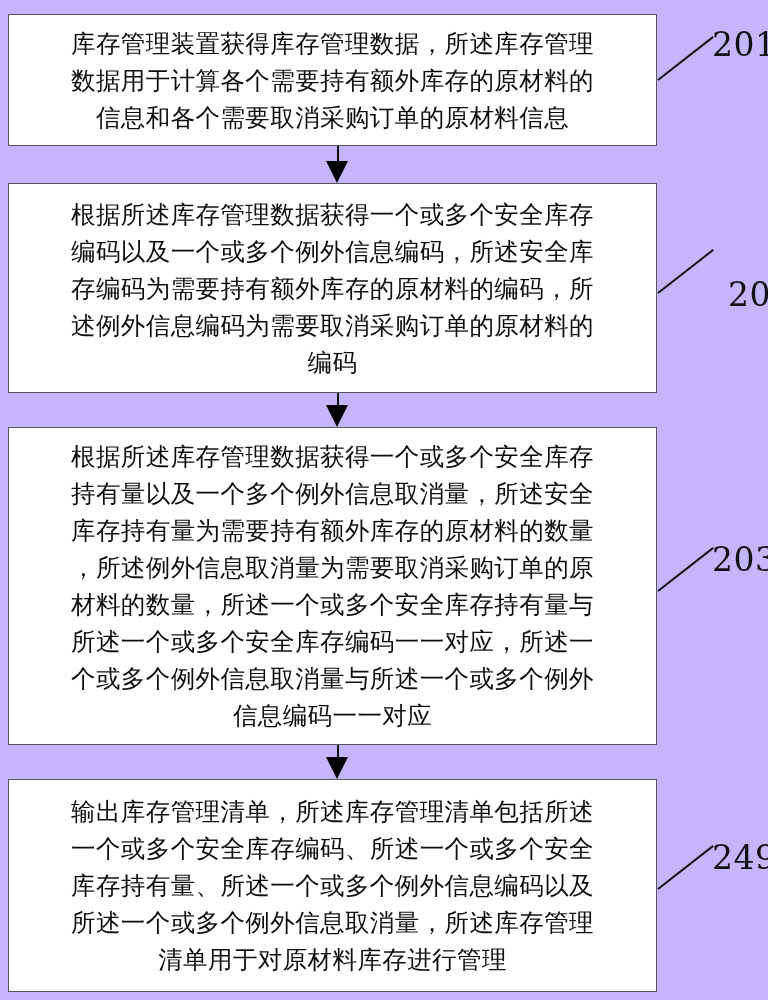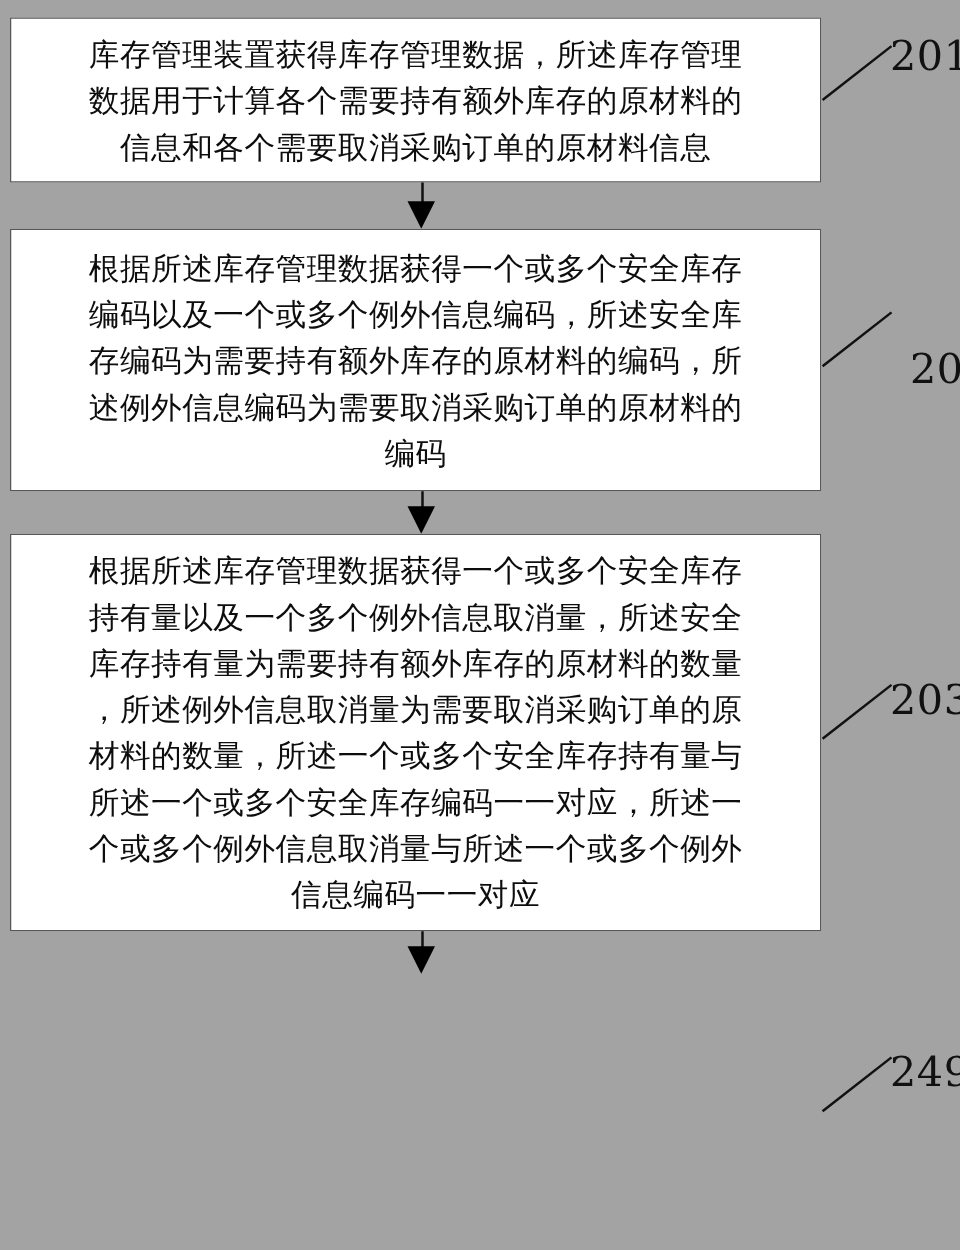--- a/index.html
+++ b/index.html
@@ -4,21 +4,21 @@
 <style>
   html, body {
     margin: 0;
     padding: 0;
     background: #ffffff;
   }
   #page {
     position: relative;
     width: 768px;
     height: 1000px;
-    background: #a3a3a3;
+    background: #c4b5fd;
     overflow: hidden;
     font-family: "DejaVu Serif", "Liberation Serif", serif;
   }
   .flow-box {
     position: absolute;
     box-sizing: border-box;
     border: 1.6px solid #55575c;
     background: #ffffff;
     display: flex;
     align-items: center;
@@ -109,20 +109,27 @@
 所述一个或多个安全库存编码一一对应，所述一
 个或多个例外信息取消量与所述一个或多个例外
 信息编码一一对应</div>
   </div>
 
   <div class="connector" style="left:318px; top:745px; height:34px;">
     <div class="conn-stem" style="height:14px;"></div>
     <div class="conn-head" style="top:12px;"></div>
   </div>
 
+  <div class="flow-box" style="left:8px; top:779px; width:649px; height:213px;">
+    <div class="box-text">输出库存管理清单，所述库存管理清单包括所述
+一个或多个安全库存编码、所述一个或多个安全
+库存持有量、所述一个或多个例外信息编码以及
+所述一个或多个例外信息取消量，所述库存管理
+清单用于对原材料库存进行管理</div>
+  </div>
 
   <div class="leader-line" style="left:658px; top:79px; width:70px; transform: rotate(-38deg);"></div>
   <div class="ref-label" style="left:712px; top:28px;">201</div>
 
   <div class="leader-line" style="left:658px; top:292px; width:70px; transform: rotate(-38deg);"></div>
   <div class="ref-label" style="left:728px; top:246px;margin-top:32px;">202</div>
 
   <div class="leader-line" style="left:658px; top:590px; width:70px; transform: rotate(-38deg);"></div>
   <div class="ref-label" style="left:712px; top:543px;text-align:center;">203</div>
 

